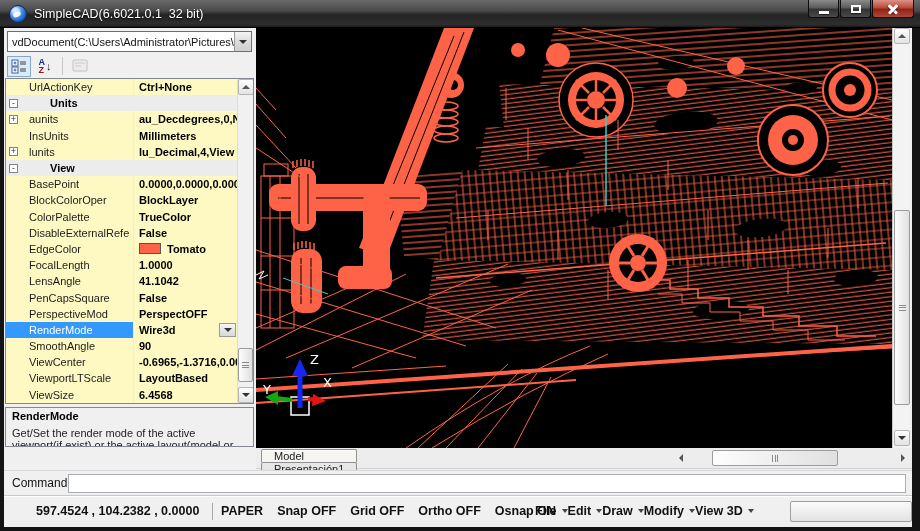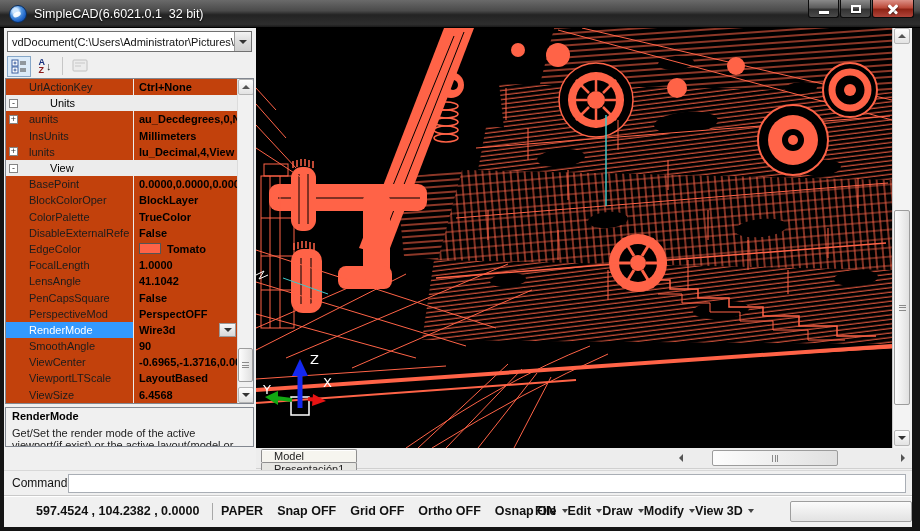--- a/index.html
+++ b/index.html
@@ -42,32 +42,32 @@
   .ptoolbar { position:absolute; left:3px; top:27px; height:22px; display:flex; align-items:center; gap:2px; }
   .tb-btn { width:24px; height:21px; display:flex; align-items:center; justify-content:center; border:1px solid transparent; }
   .tb-btn.pressed { background:#dcebf9; border-color:#86a7c8; }
   .tb-sep { width:1px; height:18px; background:#c6c6c6; margin:0 3px; }
   .tb-btn.disabled { opacity:.45; }
   .az-stack { display:flex; flex-direction:column; line-height:8px; font-size:9px; font-weight:bold; }
   .az-a { color:#16307e; } .az-z { color:#8c1a1a; }
   .az-arrow { font-size:11px; color:#222; margin-left:1px; }
 
   
-  .pgrid { position:absolute; left:1px; top:50px; width:249px; height:326px; background:#c2410c;
+  .pgrid { position:absolute; left:1px; top:50px; width:249px; height:326px; background:#fef9c3;
     border:1px solid #828790; overflow:hidden; }
   .pg-rows { position:absolute; left:0; top:0; width:231px; }
   .pg-row { display:flex; align-items:center; height:16.2px; width:231px; }
   .pg-left { display:flex; align-items:center; width:127px; height:100%; flex:none; overflow:hidden; }
   .pg-box { visibility:hidden; width:9px; height:9px; margin-left:3px; flex:none;
     border:1px solid #848484; background:#fff; font-size:9px; line-height:7px; text-align:center; color:#333; }
   .pg-row.category .pg-box, .pg-row.expandable .pg-box { visibility:visible; }
   .pg-row.category .pg-box::after { content:"-"; } .pg-row.expandable .pg-box::after { content:"+"; }
   .pg-name { font-size:11px; color:#1c1c1c; padding-left:11px; white-space:nowrap; overflow:hidden; }
   .pg-row.category { background:#ececec; }
-  .pg-row.category .pg-name { font-weight:normal; color:#000;padding-left:32px; }
+  .pg-row.category .pg-name { font-weight:bold; color:#000;padding-left:32px; }
   .pg-value { position:relative; flex:1; height:100%; display:flex; align-items:center;
     border-left:1px solid #ececec; padding-left:5px; overflow:hidden; }
   .pg-row.category .pg-value { border-left:none; background:#ececec; }
   .pg-valtext { font-size:11px; font-weight:bold; color:#000; white-space:nowrap; }
   .pg-row.selected .pg-left { background:#3399FF; }
   .pg-row.selected .pg-name { color:#fff; }
   .pg-swatch { display:none; width:22px; height:11px; border:1px solid #555; margin-right:6px; flex:none; }
   .pg-swatch.show { display:inline-block; }
   .pg-dd { display:none; position:absolute; right:1px; top:1px; bottom:1px; width:17px;
     border:1px solid #9a9a9a; background:linear-gradient(#f6f6f6,#d8d8d8); align-items:center; justify-content:center; }

